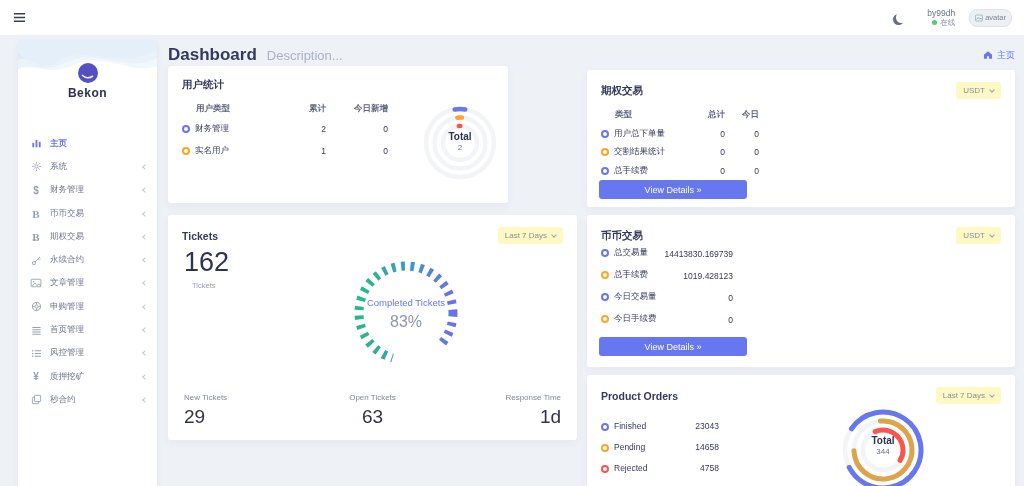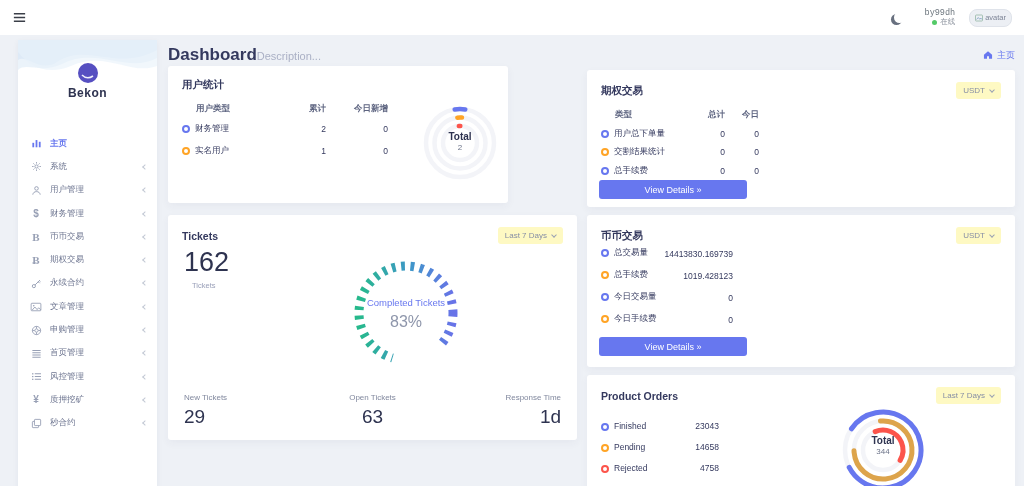--- a/index.html
+++ b/index.html
@@ -6,21 +6,21 @@
   html,body { width:1024px; height:486px; overflow:hidden;
     font-family:"Liberation Sans","DejaVu Sans",sans-serif; }
   .page { position:relative; width:1024px; height:486px; background:#eef1f6; overflow:hidden; }
 
   
   .navbar { position:absolute; top:0; left:0; width:1024px; height:35px; background:#fff;
     display:flex; align-items:center; justify-content:space-between; padding:0 12px; }
   .hamburger { width:16px; height:16px; cursor:pointer; display:flex; align-items:center; }
   .nav-right { display:flex; align-items:center; gap:14px; }
   .moon { width:11px; height:11px; border-radius:50%; box-shadow:-3px 2px 0 0 #68707f; margin-right:6px; }
-  .user-meta { text-align:right; line-height:1.25;font-family:Liberation Mono, monospace; }
+  .user-meta { text-align:right; line-height:1.25; }
   .user-name { font-size:8.5px; color:#6c757d; }
   .user-status { font-size:7.5px; color:#8a919c; display:flex; align-items:center; gap:3px; justify-content:flex-end; }
   .dot-green { width:5px; height:5px; border-radius:50%; background:#54ca68; display:inline-block; }
   .avatar-chip { height:16px; background:#eceff4; border:1px solid #dfe3ea; border-radius:8px;
     display:flex; align-items:center; gap:2px; padding:8px 5px; font-size:7.5px; color:#7d8496; }
 
   
   .sidebar { position:absolute; left:18px; top:40px; width:139px; height:460px; background:#fff;
     box-shadow:0 2px 6px rgba(40,50,90,.06); overflow:hidden; }
   .side-head { position:relative; height:84px; overflow:hidden; text-align:center; }
@@ -33,21 +33,21 @@
   .menu-item .mi-icon { width:12px; height:12px; margin-right:8px; color:#98a0b5; flex:0 0 12px;
     display:flex; align-items:center; justify-content:center; }
   .menu-item.active, .menu-item.active .mi-icon { color:#6777ef; font-weight:bold; }
   .chev { width:4px; height:4px; border-left:1.2px solid #c2c8d4; border-bottom:1.2px solid #c2c8d4;
     transform:rotate(45deg); margin-left:auto; }
   .mi-glyph { font-size:10px; font-weight:bold; color:#98a0b5; }
 
   
   .main-header { position:absolute; left:168px; top:45px; width:847px; display:flex; align-items:baseline; }
   .page-title { font-size:17px; font-weight:600; color:#34395e; }
-  .page-sub { font-size:11px; color:#aab0c5; }
+  .page-sub { font-size:13px; color:#aab0c5; margin-left:10px; }
   .breadcrumb { margin-left:auto; display:flex; align-items:center; gap:4px; font-size:9px; color:#6777ef; cursor:pointer; }
 
   .card { position:absolute; background:#fff; border-radius:3px; box-shadow:0 3px 8px rgba(57,66,106,.05); }
   .card-title { font-size:10.5px; font-weight:600; color:#34395e; }
   .card-head { display:flex; align-items:center; justify-content:space-between; padding:12px 14px 6px 14px; }
   .pill-select { background:#fef9c3; border-radius:3px; font-size:8px; color:#868ea5;
     padding:4px 7px; display:flex; align-items:center; gap:5px; cursor:pointer; }
   .pill-chev { width:4px; height:4px; border-left:1.1px solid #9aa1b4; border-bottom:1.1px solid #9aa1b4;
     transform:rotate(-45deg); margin-top:-2px; }
 
@@ -176,30 +176,20 @@
         <span class="mi-icon">
             <svg width="11" height="11" viewBox="0 0 16 16" fill="none" stroke="currentColor" stroke-width="1.4">
               <circle cx="8" cy="8" r="2.3"></circle>
               <path d="M8 1.6v2.1M8 12.3v2.1M1.6 8h2.1M12.3 8h2.1M3.5 3.5l1.5 1.5M11 11l1.5 1.5M12.5 3.5L11 5M5 11l-1.5 1.5"></path>
             </svg>
           </span>
         <span>系统</span>
         <span class="chev"></span>
       </div>
 
-      <div class="menu-item">
-        <span class="mi-icon">
-            <svg width="11" height="11" viewBox="0 0 16 16" fill="none" stroke="currentColor" stroke-width="1.4">
-              <circle cx="8" cy="5" r="2.6"></circle>
-              <path d="M2.6 14c.5-3 2.7-4.4 5.4-4.4s4.9 1.4 5.4 4.4"></path>
-            </svg>
-          </span>
-        <span>用户管理</span>
-        <span class="chev"></span>
-      </div>
 
 
       <div class="menu-item">
         <span class="mi-icon">
             <span class="mi-glyph">$</span>
           </span>
         <span>财务管理</span>
         <span class="chev"></span>
       </div>
 

